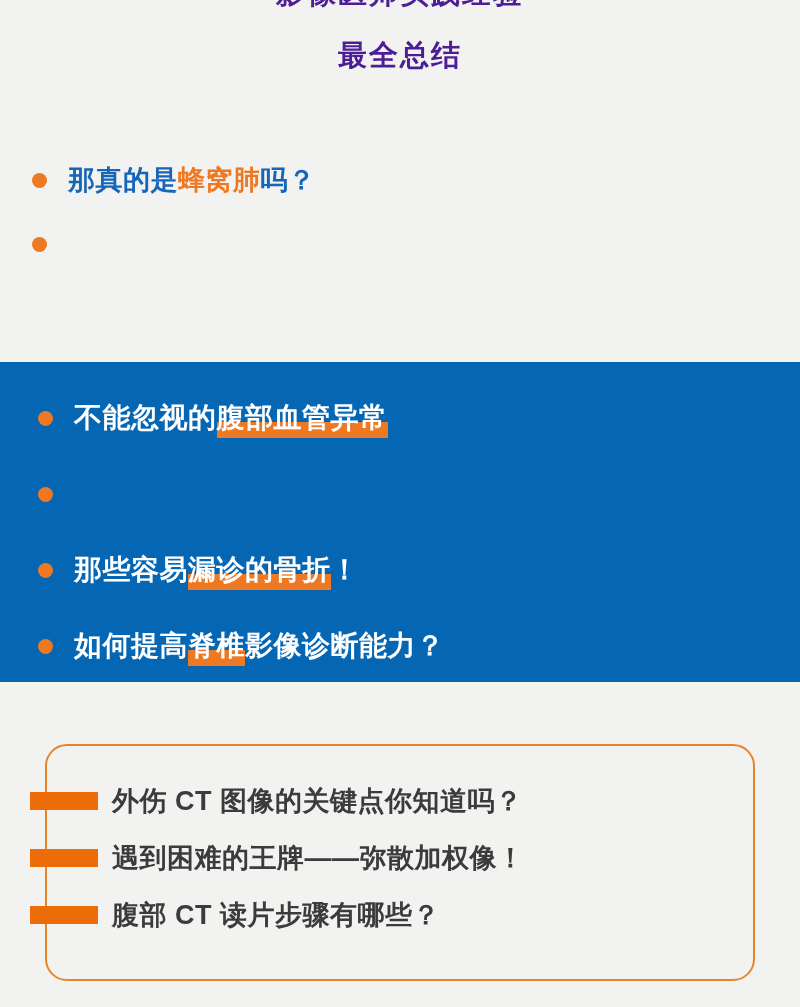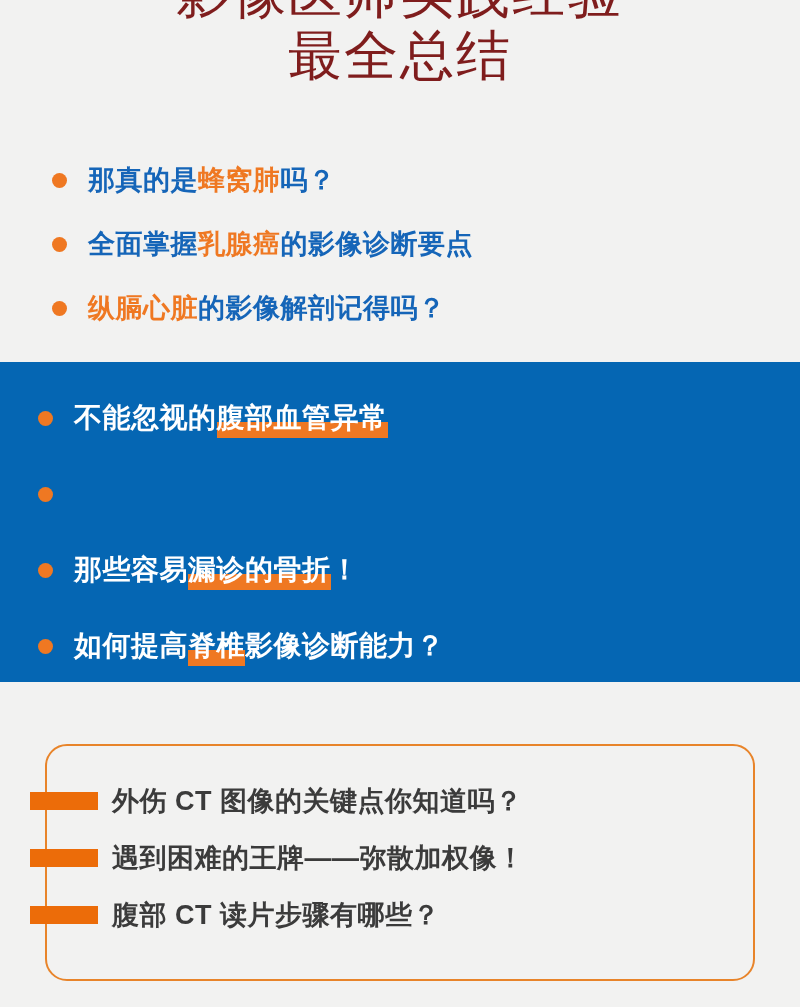--- a/index.html
+++ b/index.html
@@ -17,40 +17,40 @@
 
   
   .title-block {
     position: absolute;
     top: -38px;
     left: 0;
     width: 800px;
     text-align: center;
   }
   .title-line {
-    color: #7f1d1d;
-    font-weight: normal;
-    font-size: 54px;
+    color: #4c1d95;
+    font-weight: bold;
+    font-size: 29px;
     line-height: 62px;
     letter-spacing: 2px;
     white-space: nowrap;
   }
 
   
   .gray-list {
     position: absolute;
     top: 148px;
     left: 0;
     width: 800px;
   }
   .gray-item {
     display: flex;
     align-items: center;
     height: 64px;
-    padding-left: 52px;
+    padding-left: 32px;
   }
   .bullet {
     width: 15px;
     height: 15px;
     border-radius: 50%;
     background: #ef7822;
     flex: 0 0 auto;
     margin-right: 21px;
   }
   .gray-text {
@@ -163,27 +163,22 @@
 
 <div class="gray-list">
 
   <div class="gray-item">
     <span class="bullet"></span>
     <span class="gray-text"><span>那真的是</span><span class="hl">蜂窝肺</span><span>吗？</span></span>
   </div>
 
   <div class="gray-item">
     <span class="bullet"></span>
-    <span class="gray-text"><span>全面掌握</span><span class="hl">乳腺癌</span><span>的影像诊断要点</span></span>
-  </div>
-
-  <div class="gray-item">
-    <span class="bullet"></span>
-    <span class="gray-text"><span></span><span class="hl">纵膈心脏</span><span>的影像解剖记得吗？</span></span>
-  </div>
+  </div>
+
 
 </div>
 
 <div class="blue-band">
 
   <div class="blue-item">
     <span class="blue-bullet"></span>
     <span class="blue-text"><span>不能忽视的</span><span class="mark">腹部血管异常</span><span></span></span>
   </div>
 

